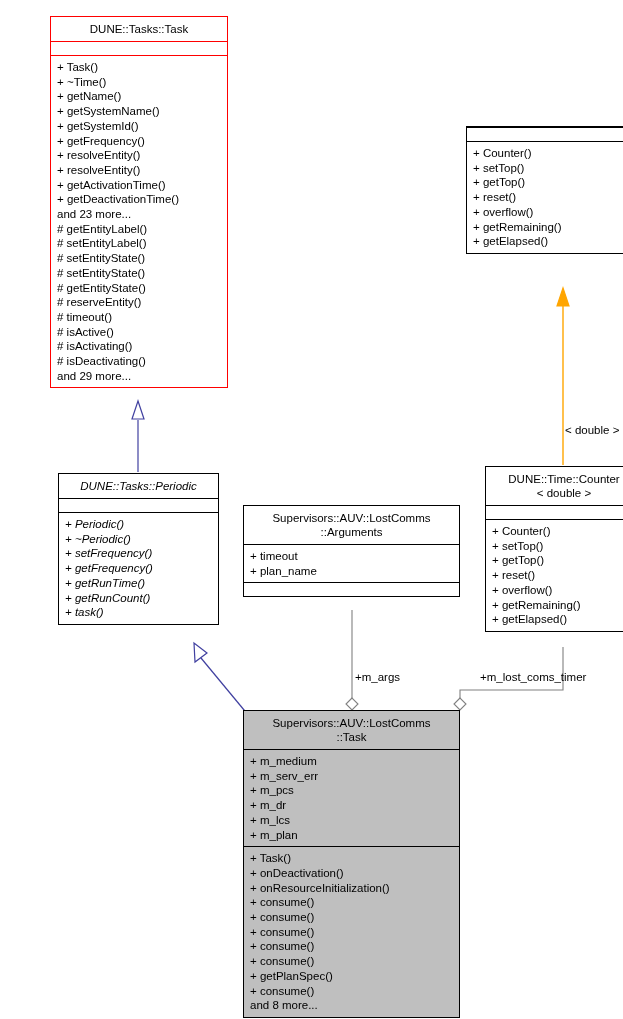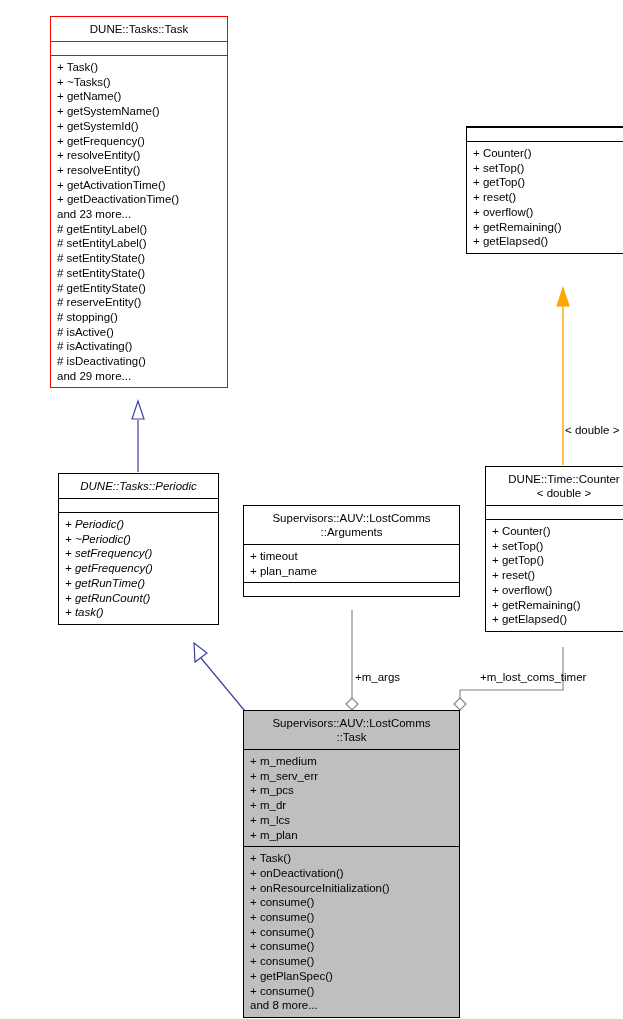--- a/index.html
+++ b/index.html
@@ -115,37 +115,37 @@
     </g>
   </svg>
 
   <div class="node n-red" style="left:6px; top:6px; width:178px;">
     <div class="title">DUNE::Tasks::Task</div>
     <div class="sep"></div>
     <div class="section empty"></div>
     <div class="sep"></div>
     <div class="section">
       <div class="row">+ Task()</div>
-      <div class="row">+ ~Tasks()</div>
+      <div class="row">+ ~Time()</div>
       <div class="row">+ getName()</div>
       <div class="row">+ getSystemName()</div>
       <div class="row">+ getSystemId()</div>
       <div class="row">+ getFrequency()</div>
       <div class="row">+ resolveEntity()</div>
       <div class="row">+ resolveEntity()</div>
       <div class="row">+ getActivationTime()</div>
       <div class="row">+ getDeactivationTime()</div>
       <div class="row">and 23 more...</div>
       <div class="row"># getEntityLabel()</div>
       <div class="row"># setEntityLabel()</div>
       <div class="row"># setEntityState()</div>
       <div class="row"># setEntityState()</div>
       <div class="row"># getEntityState()</div>
       <div class="row"># reserveEntity()</div>
-      <div class="row"># stopping()</div>
+      <div class="row"># timeout()</div>
       <div class="row"># isActive()</div>
       <div class="row"># isActivating()</div>
       <div class="row"># isDeactivating()</div>
       <div class="row">and 29 more...</div>
     </div>
   </div>
 
   <div class="node n-black" style="left:422px; top:116px; width:194px;">
     <div class="sep"></div>
     <div class="section empty"></div>

